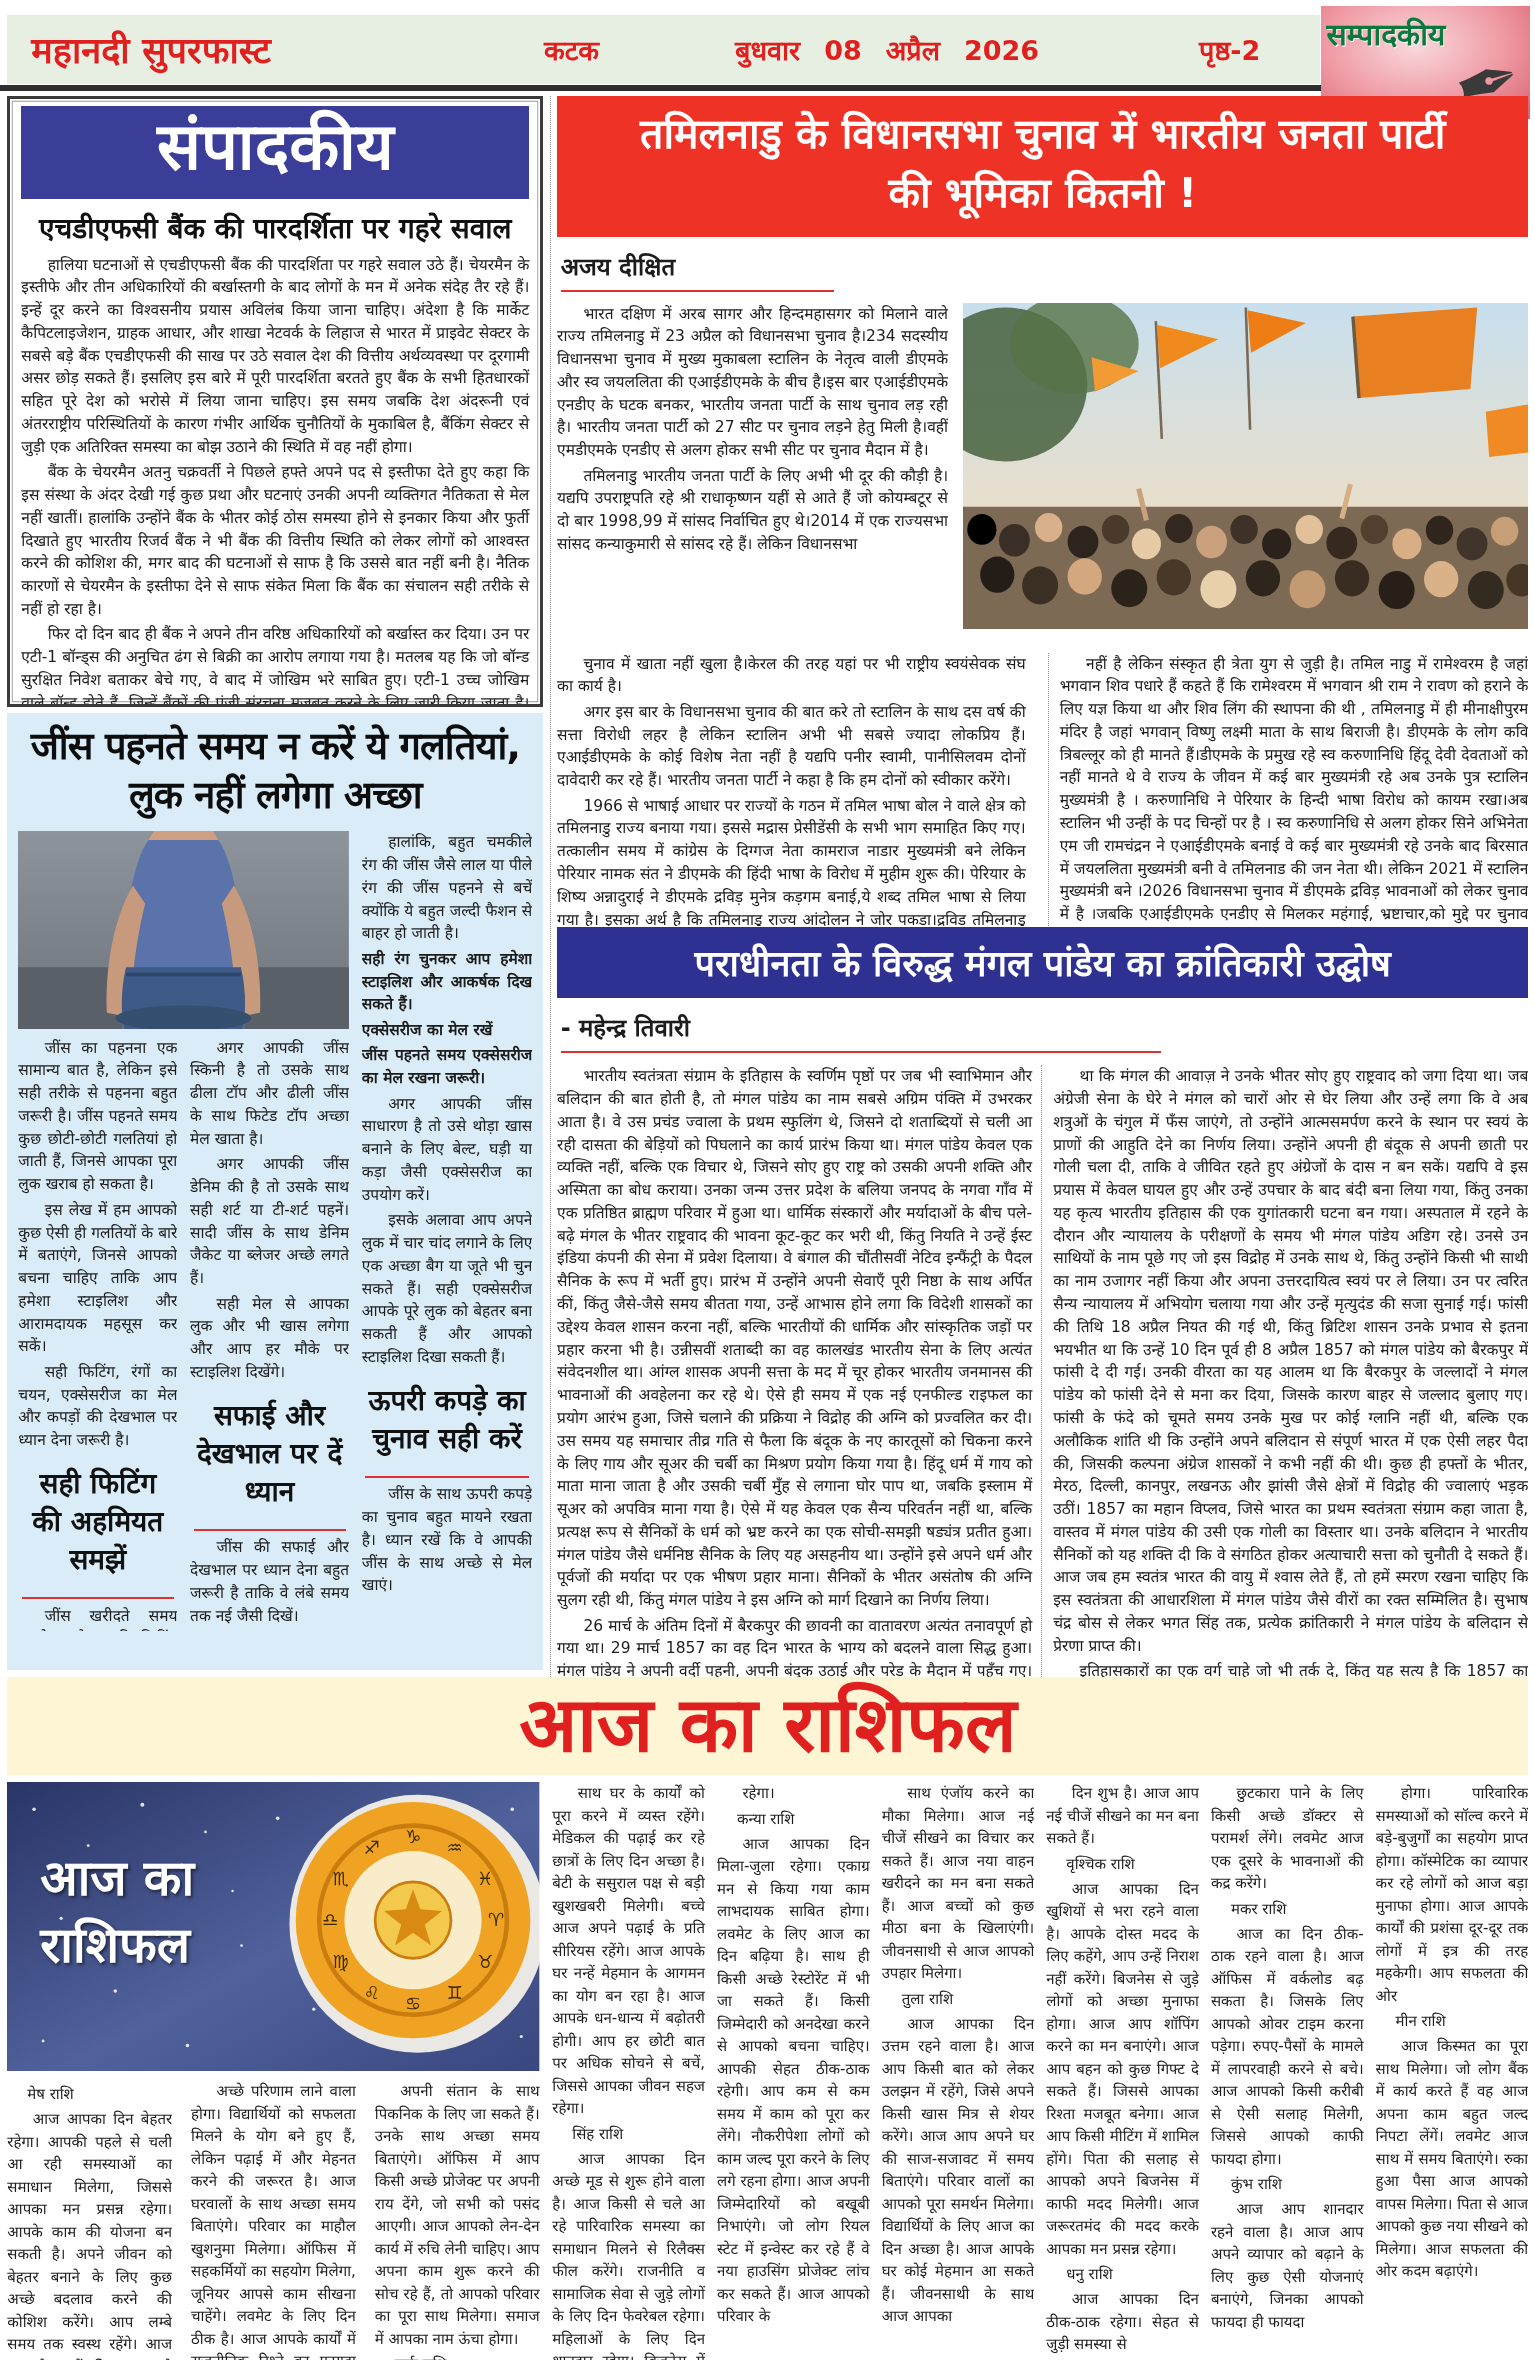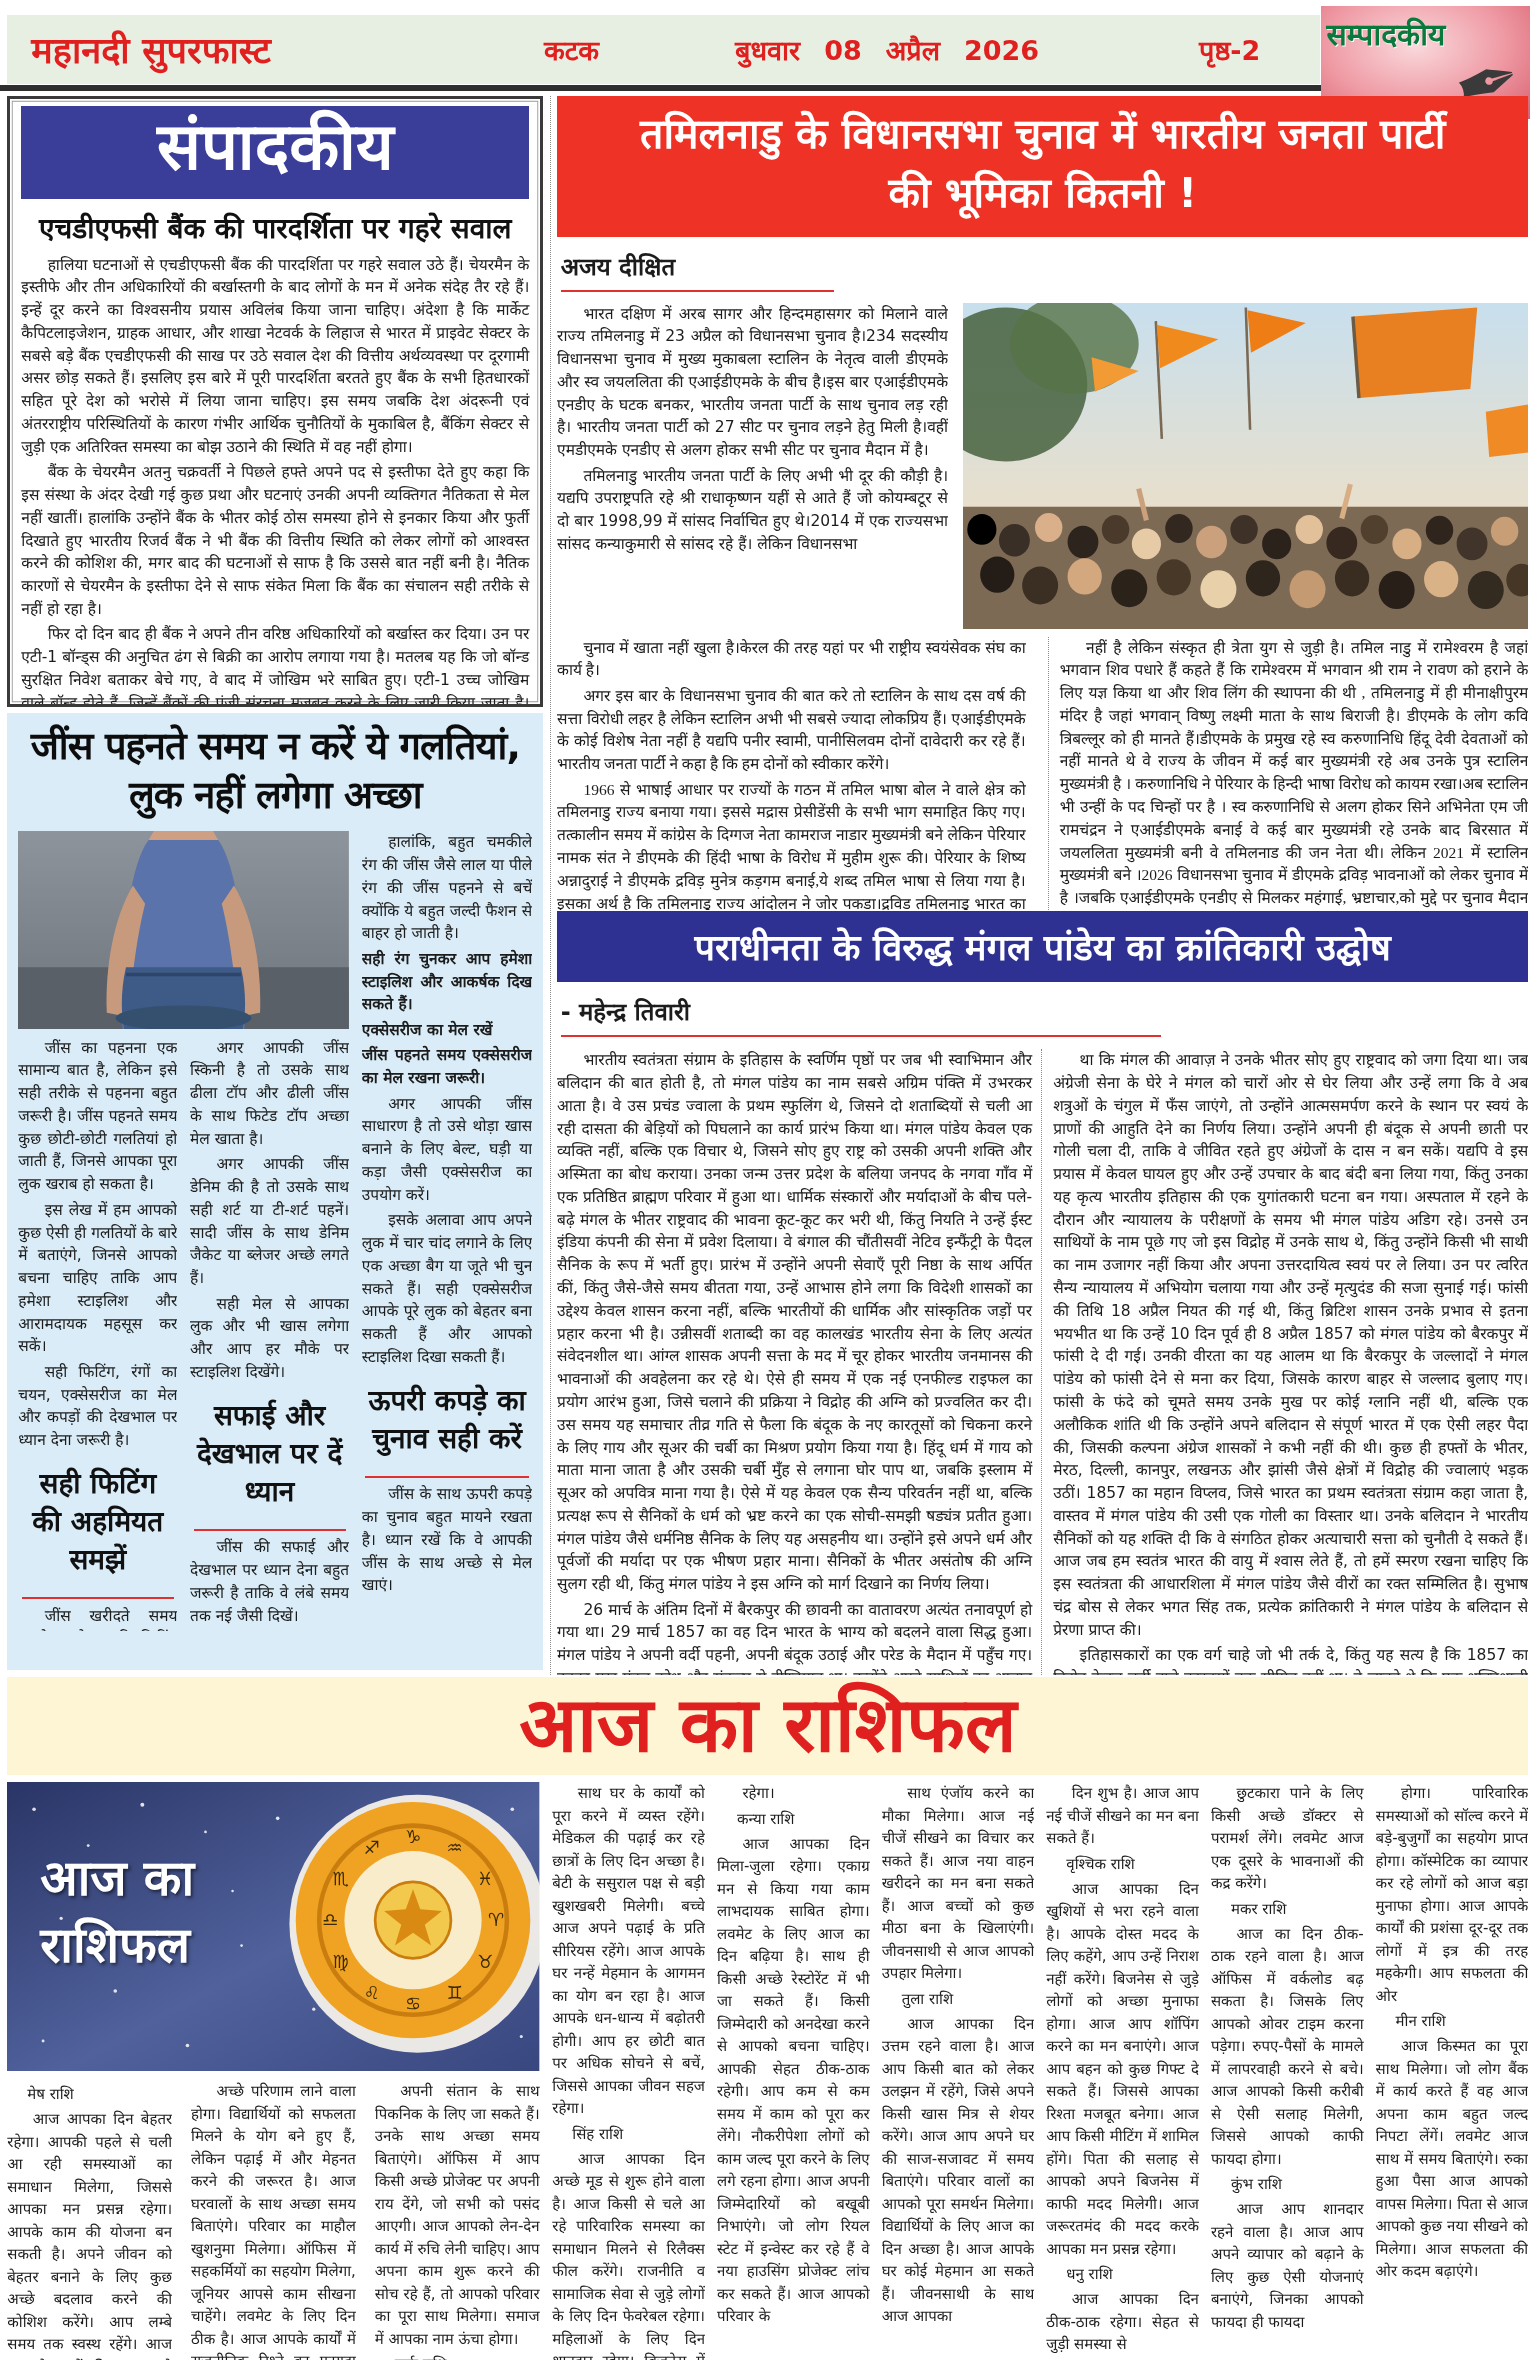--- a/index.html
+++ b/index.html
@@ -53,21 +53,21 @@
   .jeans-cols>div{flex:1;overflow:hidden;}
   .jeans-right{width:34%;overflow:hidden;}
   
   .tamil-banner{background:var(--ban-red);color:#fff;text-align:center;font-weight:bold;
     font-size:41px;line-height:1.45;padding:9px 5.5px 12.7px;}
   .byline{font-weight:bold;font-size:24px;margin:12.7px 3.6px 0;padding-bottom:7.3px;
     border-bottom:2.7px solid var(--accent);}
   .tamil-row1{display:flex;gap:14.6px;margin-top:11px;}
   .tamil-side{width:391px;overflow:hidden;height:326px;}
   .tamil-photo{flex:1;height:326px;}
-  .tamil-row2{display:flex;gap:13px;margin-top:8px;height:273px;overflow:hidden;font-family:Liberation Serif, serif;}
+  .tamil-row2{display:flex;gap:13px;margin-top:24px;height:273px;overflow:hidden;}
   .tamil-row2 .colA{flex:1;overflow:hidden;padding-right:9px;}
   .tamil-row2 .colB{flex:1;overflow:hidden;border-left:1.8px dotted #8a8a8a;padding-left:11px;}
   
   .mangal-banner{background:var(--navy);color:#fff;text-align:center;font-weight:bold;
     font-size:36px;padding:11px 5.5px;margin-top:1px;}
   .mangal-cols{display:flex;margin-top:12.7px;height:626px;overflow:hidden;}
   .mangal-cols .colA{flex:1;overflow:hidden;padding-right:9px;}
   .mangal-cols .colB{flex:1;overflow:hidden;border-left:1.8px dotted #8a8a8a;padding-left:11px;}
   
   .horo{position:absolute;top:1677px;left:7.3px;width:1521px;bottom:3.6px;overflow:hidden;}

